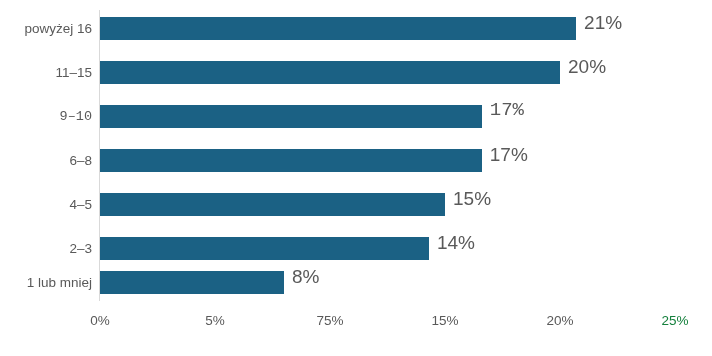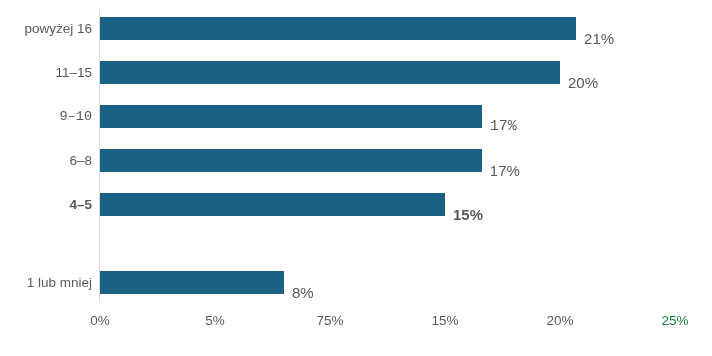--- a/index.html
+++ b/index.html
@@ -64,24 +64,24 @@
   .bar {
     position: absolute;
     left: 100px;
     top: 10px;
     height: 23px;
     background: #1b6184;
   }
 
   .bar-value {
     position: absolute;
-    top: 20px;
+    top: 4px;
     height: 23px;
     line-height: 23px;
-    font-size: 15px;
+    font-size: 19px;
     color: #595959;
     white-space: nowrap;
   }
 
   
   .xaxis {
     position: absolute;
     left: 0;
     top: 301px;
     width: 712px;
@@ -122,26 +122,31 @@
       <div class="bar" style="width: 381.8px; background: rgb(27, 97, 132);"></div>
       <div class="bar-value" style="left: 489.8px; color: rgb(89, 89, 89);">17%</div>
     </div>
 
     <div class="bar-row" style="top:139px;">
       <div class="cat-label" style="color: rgb(89, 89, 89);">6–8</div>
       <div class="bar" style="width: 381.8px; background: rgb(27, 97, 132);"></div>
       <div class="bar-value" style="left: 489.8px; color: rgb(89, 89, 89);">17%</div>
     </div>
 
-    <div class="bar-row" style="top:183px;font-weight:bold;">
+    <div class="bar-row" style="top:183px;">
       <div class="cat-label" style="color: rgb(89, 89, 89);">4–5</div>
       <div class="bar" style="width: 345px; background: rgb(27, 97, 132);"></div>
       <div class="bar-value" style="left: 453px; color: rgb(89, 89, 89);">15%</div>
     </div>
 
+    <div class="bar-row" style="top:227px;">
+      <div class="cat-label" style="color: rgb(89, 89, 89);">2–3</div>
+      <div class="bar" style="width: 328.9px; background: rgb(27, 97, 132);"></div>
+      <div class="bar-value" style="left: 436.9px; color: rgb(89, 89, 89);">14%</div>
+    </div>
 
     <div class="bar-row" style="top:261px;">
       <div class="cat-label" style="color: rgb(89, 89, 89);">1 lub mniej</div>
       <div class="bar" style="width: 184px; background: rgb(27, 97, 132);"></div>
       <div class="bar-value" style="left: 292px; color: rgb(89, 89, 89);">8%</div>
     </div>
 
   </div>
 
   <div class="xaxis">

